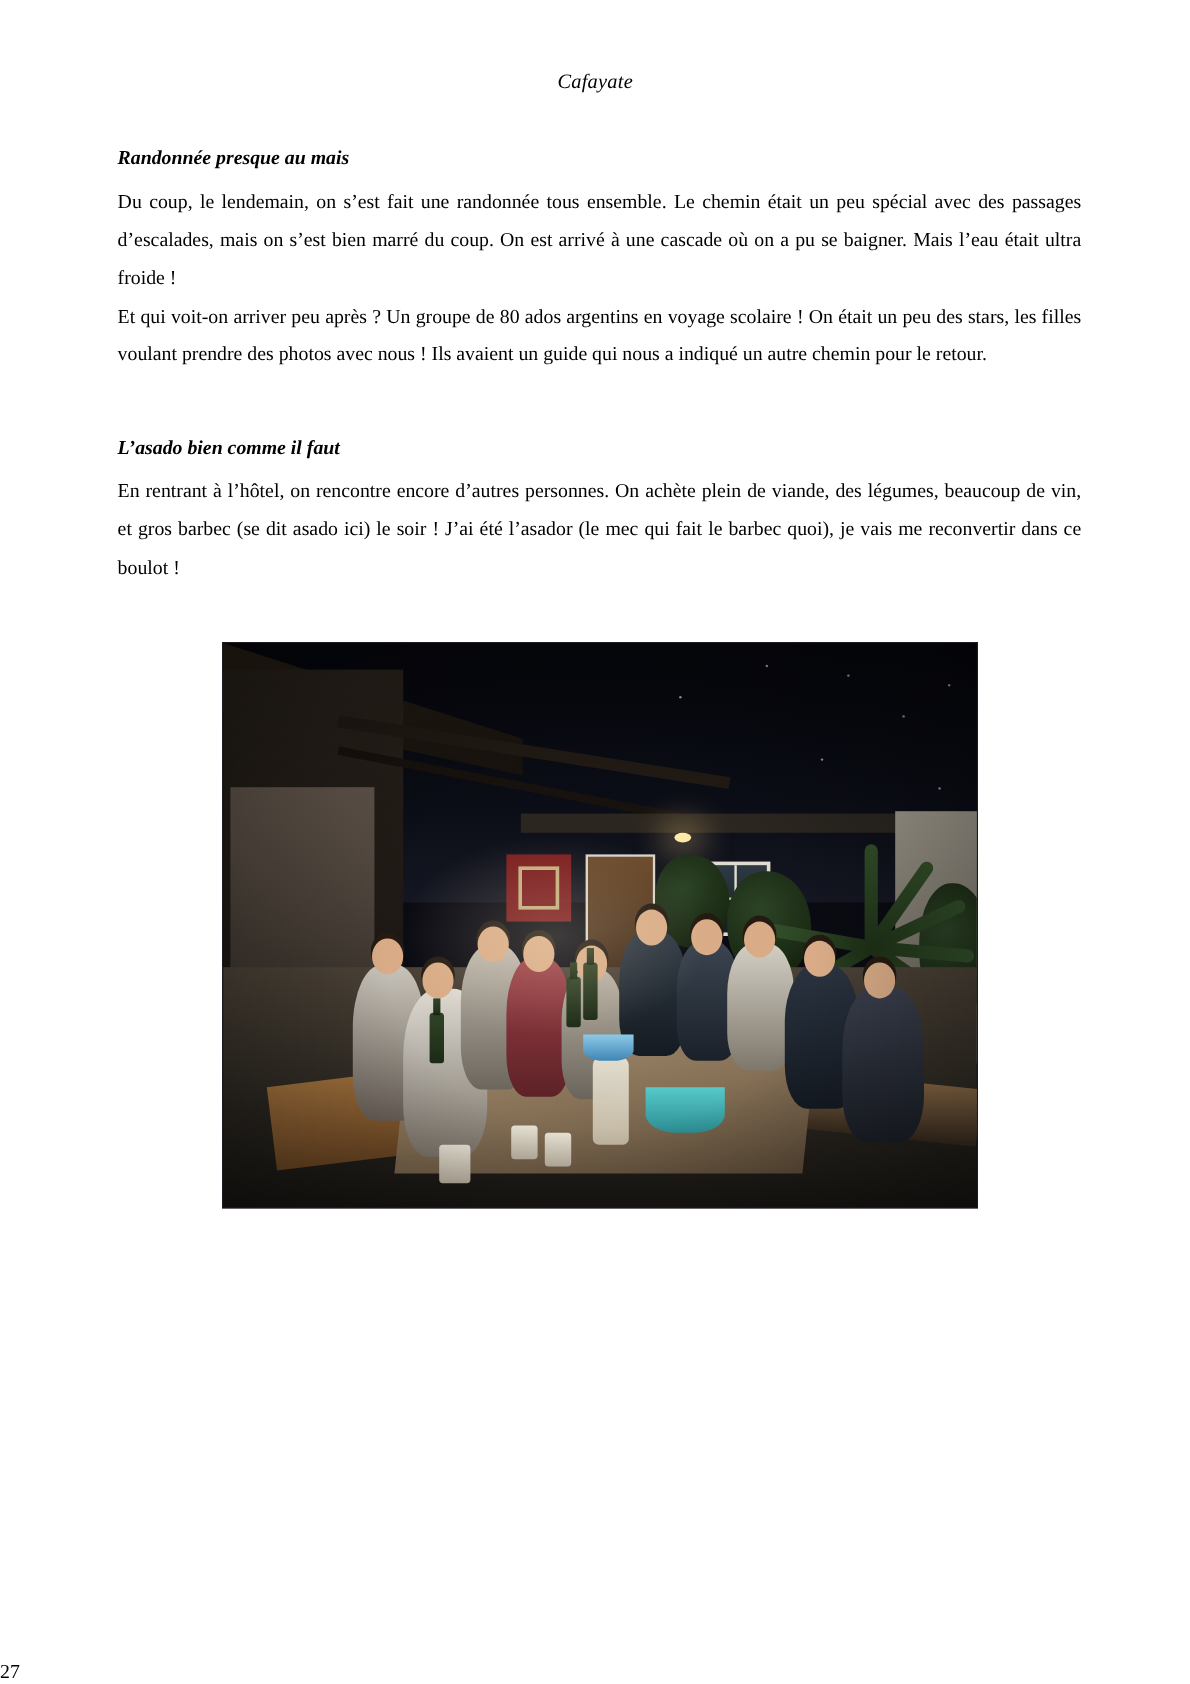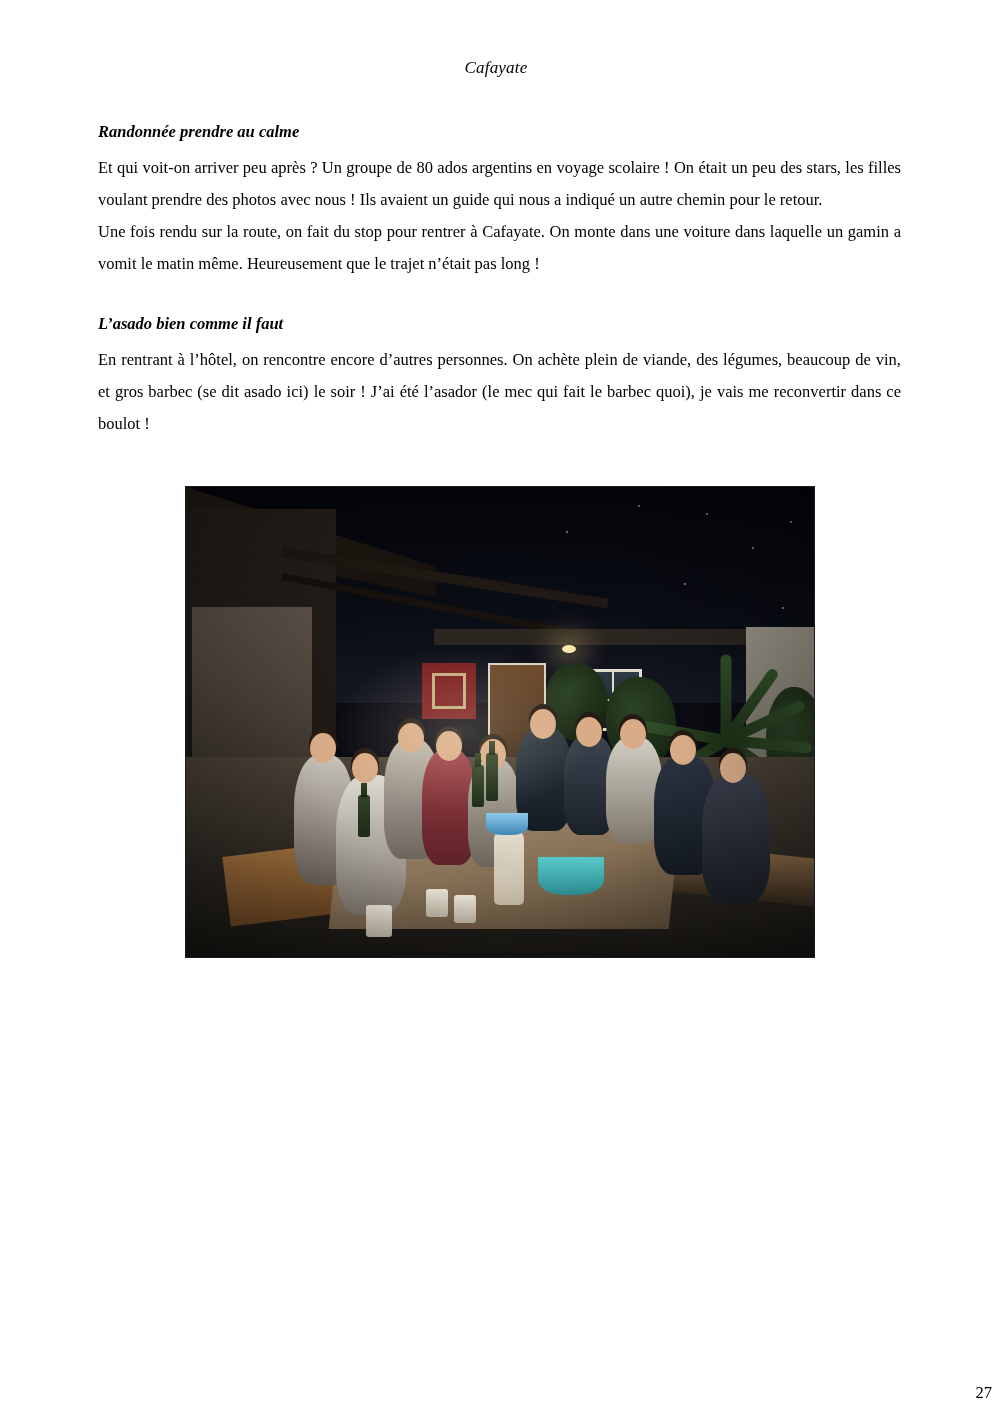--- a/index.html
+++ b/index.html
@@ -36,21 +36,21 @@
     box-sizing: border-box;
   }
   .section-title {
     font-weight: bold;
     font-style: italic;
     font-size: 16.5px;
     margin-top: 44px;
     margin-bottom: 10px;
   }
   .section-title.second {
-    margin-top: 35px;
+    margin-top: 52px;
   }
   p.body-text {
     font-size: 16.5px;
     line-height: 1.93;
     text-align: justify;
     margin: 0;
     text-indent: 0;
   }
 
   .photo-wrap {
@@ -289,36 +289,36 @@
     background: radial-gradient(ellipse at center, rgba(255,240,210,0.22) 0%, rgba(255,240,210,0) 70%);
     pointer-events: none;
   }
   .closing {
     margin-top: 52px;
   }
   .page-number {
     position: absolute;
     bottom: 58px;
     left: 0; right: 0;
-    text-align: right;
+    text-align: left;
     font-size: 16.5px;
   }
 </style>
 </head>
 <body>
 
 <div class="page">
 
   <div class="header">Cafayate</div>
 
   <div class="content">
 
-    <div class="section-title">Randonnée prendre au calme</div>
+    <div class="section-title">Randonnée presque au mais</div>
+    <p class="body-text">Du coup, le lendemain, on s’est fait une randonnée tous ensemble. Le chemin était un peu spécial avec des passages d’escalades, mais on s’est bien marré du coup. On est arrivé à une cascade où on a pu se baigner. Mais l’eau était ultra froide !</p>
     <p class="body-text">Et qui voit-on arriver peu après ? Un groupe de 80 ados argentins en voyage scolaire ! On était un peu des stars, les filles voulant prendre des photos avec nous ! Ils avaient un guide qui nous a indiqué un autre chemin pour le retour.</p>
-    <p class="body-text">Une fois rendu sur la route, on fait du stop pour rentrer à Cafayate. On monte dans une voiture dans laquelle un gamin a vomit le matin même. Heureusement que le trajet n’était pas long !</p>
 
     <div class="section-title second">L’asado bien comme il faut</div>
     <p class="body-text">En rentrant à l’hôtel, on rencontre encore d’autres personnes. On achète plein de viande, des légumes, beaucoup de vin, et gros barbec (se dit asado ici) le soir ! J’ai été l’asador (le mec qui fait le barbec quoi), je vais me reconvertir dans ce boulot !</p>
 
     <div class="photo-wrap">
       <div class="photo">
         <div class="sky"></div>
         <div class="star" style="left:520px; top:26px;"></div>
         <div class="star" style="left:566px; top:60px;"></div>
         <div class="star" style="left:604px; top:34px;"></div>

